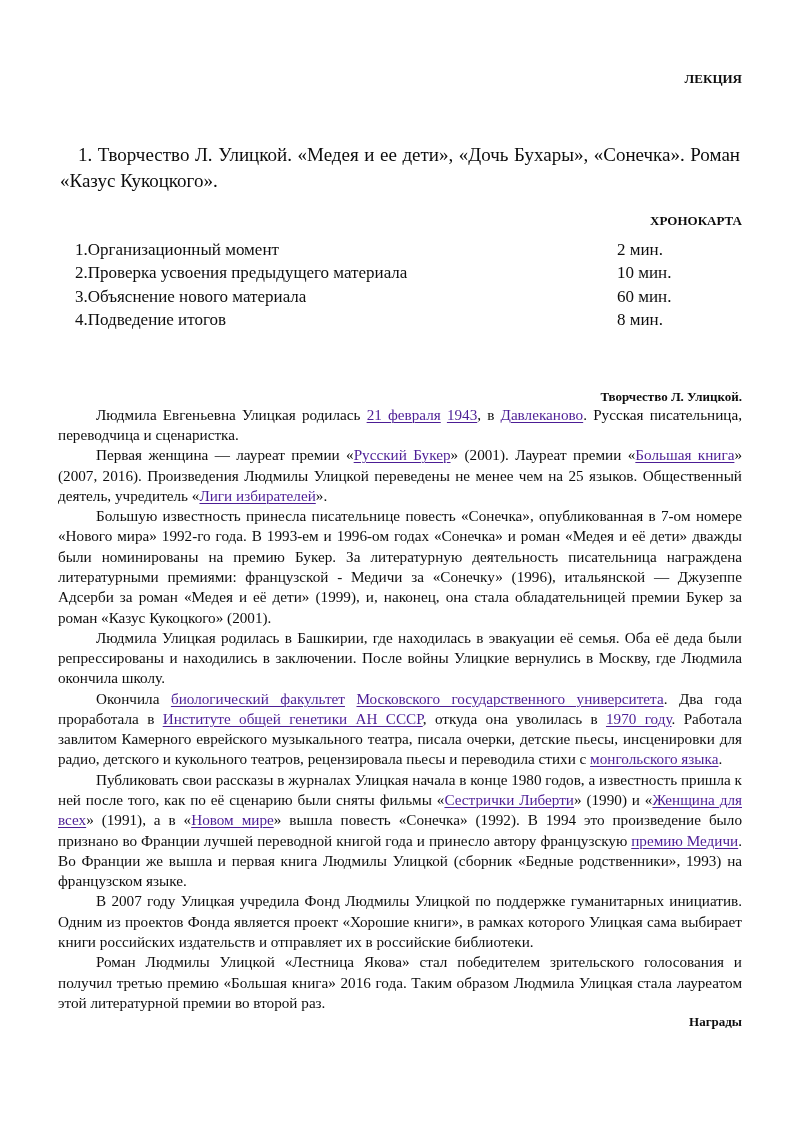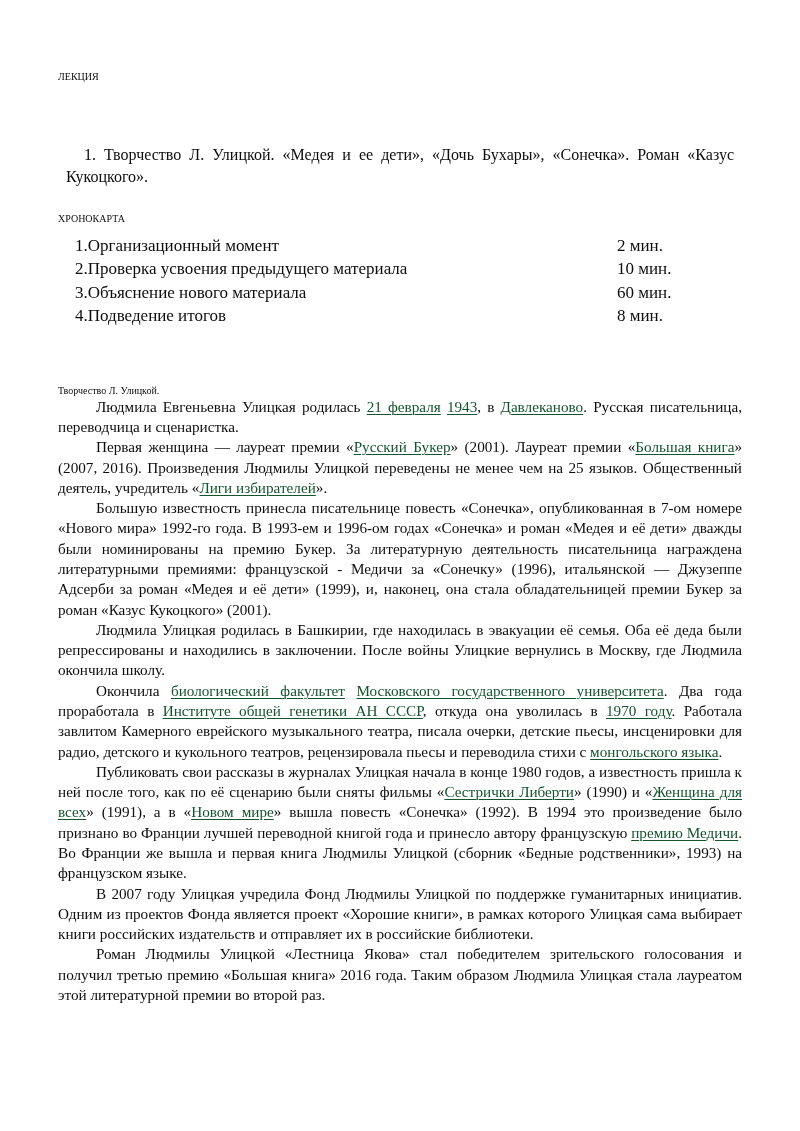--- a/index.html
+++ b/index.html
@@ -21,45 +21,45 @@
     height: 1131px;
     background: #ffffff;
     box-sizing: border-box;
     padding: 70px 58px 0 58px;
   }
   .doc-body {
     width: 684px;
     margin: 0 auto;
   }
   .heading-center {
-    text-align: left;
-    font-weight: normal;
-    font-size: 10px;
+    text-align: right;
+    font-weight: bold;
+    font-size: 13px;
     line-height: 1.32;
     margin: 0;
   }
   .gap-lg { height: 22px; }
   .gap-md { height: 17px; }
   .gap-sm { height: 9px; }
   .gap-xl { height: 56px; }
 
   p.para {
     margin: 0;
     text-align: justify;
     text-justify: inter-word;
     font-size: 15.2px;
     line-height: 1.335;
     text-indent: 38px;
     hyphens: none;
   }
 
   .plan-line {
-    margin: 8px;
+    margin: 2px;
     text-align: justify;
-    font-size: 16px;
+    font-size: 19px;
     line-height: 1.335;
     text-indent: 18px;
   }
 
   
   .chrono {
     margin: 0;
     padding: 0;
     list-style: none;
     width: 644px;
@@ -74,21 +74,21 @@
   }
   .chrono .chrono-name { white-space: pre; }
   .chrono .chrono-dur {
     white-space: pre;
     text-align: left;
     min-width: 66px;
     padding-right: 36px;
   }
 
   a.doclink, .doclink {
-    color: #14532d;
+    color: #4c1d95;
     text-decoration: underline;
     text-decoration-thickness: 1px;
     text-underline-offset: 1.5px;
   }
   .bold { font-weight: normal; }
 </style>
 </head>
 <body>
 
 <div class="page">
@@ -138,15 +138,16 @@
     <p class="para">Людмила Улицкая родилась в Башкирии, где находилась в эвакуации её семья. Оба её деда были репрессированы и находились в заключении. После войны Улицкие вернулись в Москву, где Людмила окончила школу.</p>
 
     <p class="para"><span>Окончила </span><a class="doclink" href="#">биологический  факультет</a><span> </span><a class="doclink" href="#">Московского  государственного  университета</a><span>. Два года проработала в </span><a class="doclink" href="#">Институте  общей  генетики  АН  СССР</a><span>, откуда она уволилась в </span><a class="doclink" href="#">1970  году</a><span>. Работала завлитом Камерного еврейского музыкального театра, писала очерки, детские пьесы, инсценировки для радио, детского и кукольного театров, рецензировала пьесы и переводила стихи с </span><a class="doclink" href="#">монгольского языка</a><span>.</span></p>
 
     <p class="para"><span>Публиковать свои рассказы в журналах Улицкая начала в конце 1980 годов, а известность пришла к ней после того, как по её сценарию были сняты фильмы «</span><a class="doclink" href="#">Сестрички Либерти</a><span>» (1990) и «</span><a class="doclink" href="#">Женщина для всех</a><span>» (1991), а в «</span><a class="doclink" href="#">Новом мире</a><span>» вышла повесть «Сонечка» (1992). В 1994 это произведение было признано во Франции лучшей переводной книгой года и принесло автору французскую </span><a class="doclink" href="#">премию Медичи</a><span>. Во Франции же вышла и первая книга Людмилы Улицкой (сборник «Бедные родственники», 1993) на французском языке.</span></p>
 
     <p class="para">В 2007 году Улицкая учредила Фонд Людмилы Улицкой по поддержке гуманитарных инициатив. Одним из проектов Фонда является проект «Хорошие книги», в рамках которого Улицкая сама выбирает книги российских издательств и отправляет их в российские библиотеки.</p>
 
     <p class="para">Роман Людмилы Улицкой «Лестница Якова» стал победителем зрительского голосования и получил третью премию «Большая книга» 2016 года. Таким образом Людмила Улицкая стала лауреатом этой литературной премии во второй раз.</p>
 
+    <div class="heading-center">Награды</div>
 
   </div>
 </div>
 
 </body></html>

